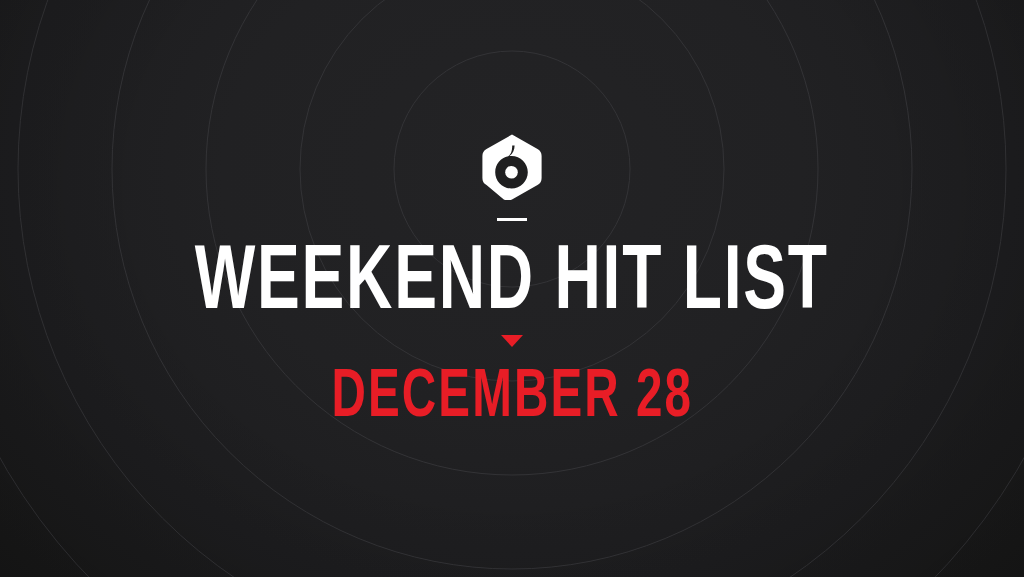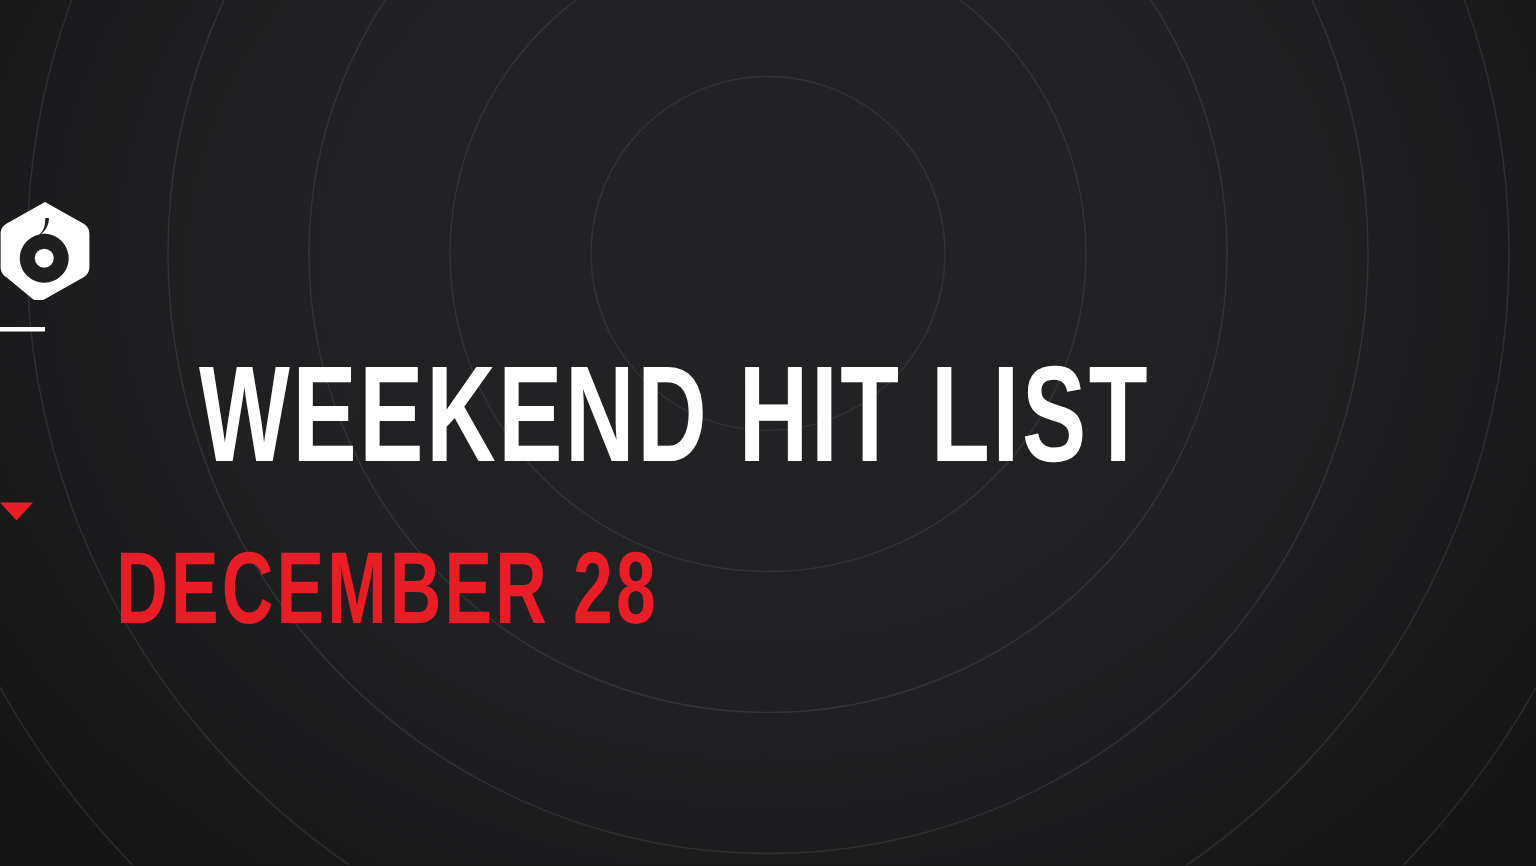--- a/index.html
+++ b/index.html
@@ -52,21 +52,21 @@
       rgba(0,0,0,0.18) 78%,
       rgba(0,0,0,0.38) 100%);
   }
 
   
   #content {
     position: absolute;
     inset: 0;
     display: flex;
     flex-direction: column;
-    align-items: flex-start;
+    align-items: center;
     z-index: 5;
   }
 
   #logo-mark {
     margin-top: 134px;
     width: 60px;
     height: 66px;
     display: block;
   }
 

